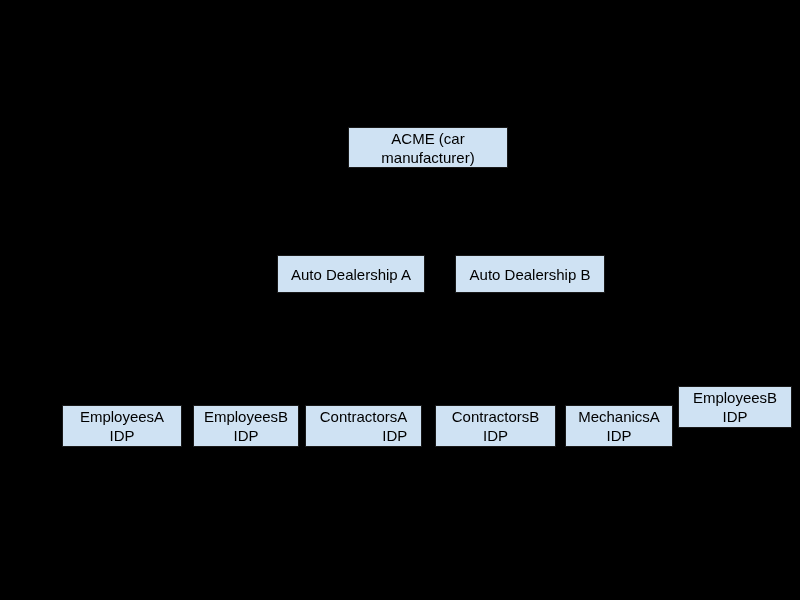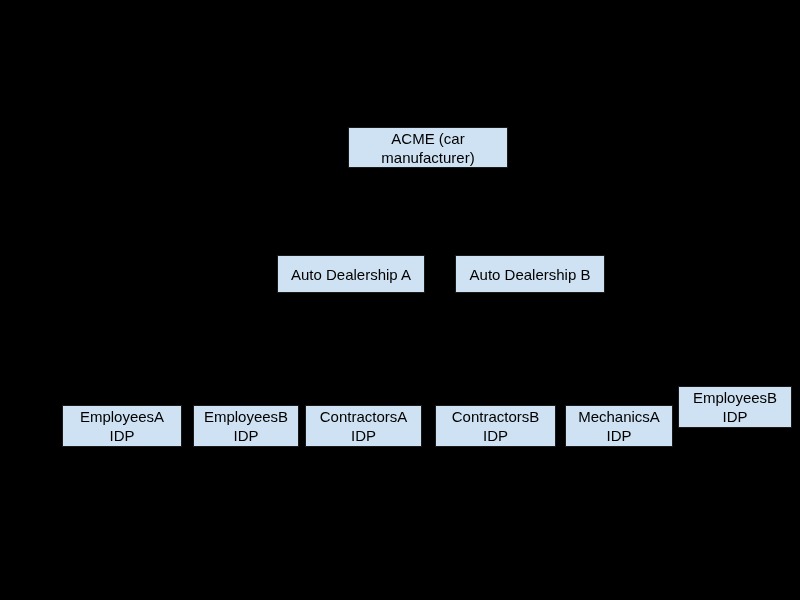--- a/index.html
+++ b/index.html
@@ -30,21 +30,21 @@
     white-space: pre-line;
   }
   
   #node-acme          { left: 348px; top: 127px; width: 160px; height: 41px; }
   
   #node-dealership-a  { left: 277px; top: 255px; width: 148px; height: 38px; }
   #node-dealership-b  { left: 455px; top: 255px; width: 150px; height: 38px; }
   
   #node-employees-a   { left:  62px; top: 405px; width: 120px; height: 42px; }
   #node-mechanics-a   { left: 193px; top: 405px; width: 106px; height: 42px; }
-  #node-contractors-a { left: 305px; top: 405px; width: 117px; height: 42px; }
+  #node-contractors-a { left: 305px; top: 405px; width: 117px; height: 42px; text-align: right; }
   #node-contractors-b { left: 435px; top: 405px; width: 121px; height: 42px; }
   #node-mechanics-b   { left: 565px; top: 405px; width: 108px; height: 42px; }
   #node-employees-b   { left: 678px; top: 386px; width: 114px; height: 42px; }
 </style>
 </head>
 <body>
 
 <div id="canvas">
 
   <div class="node" id="node-acme">ACME (car

